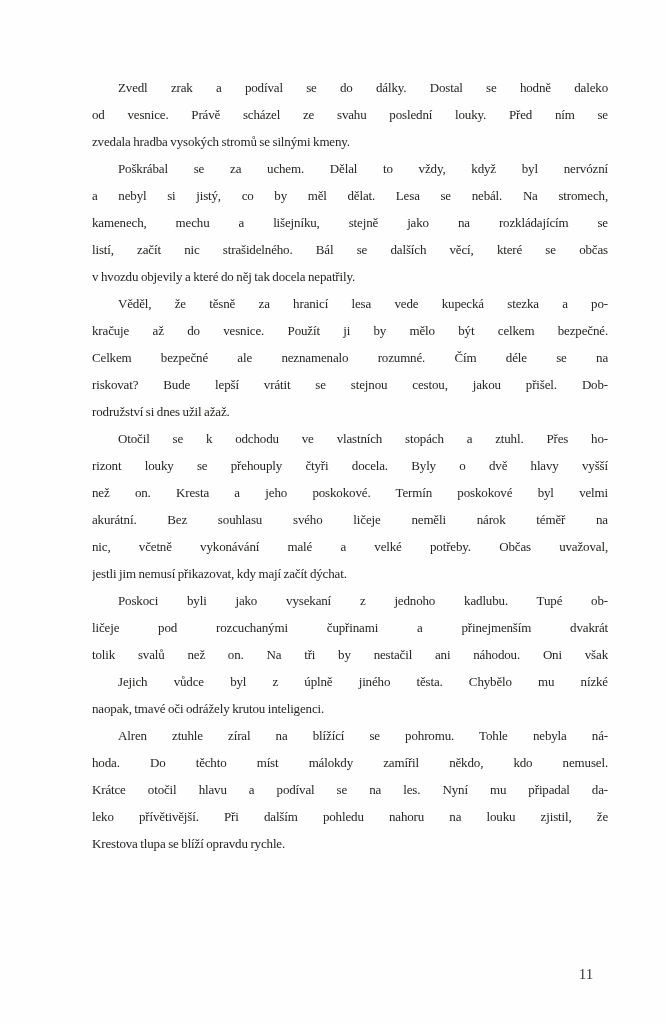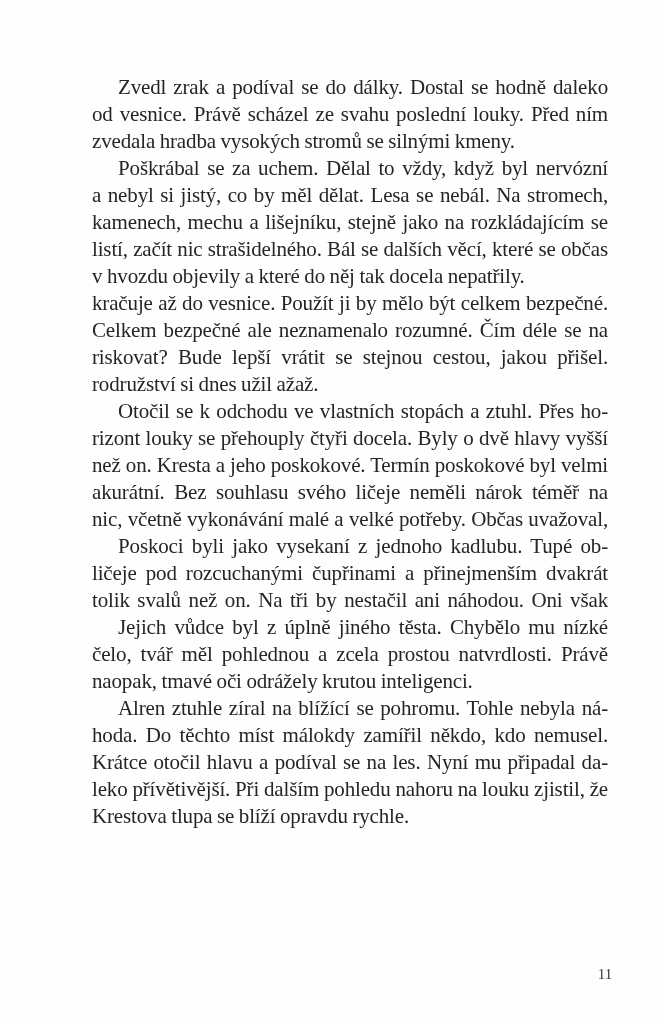--- a/index.html
+++ b/index.html
@@ -16,21 +16,21 @@
     font-family: "Liberation Serif", "DejaVu Serif", serif;
     color: #262523;
   }
   .text-block {
     position: absolute;
     left: 92px;
     top: 74px;
     width: 516px;
   }
   .line {
-    font-size: 21px;
+    font-size: 13px;
     line-height: 27px;
     height: 27px;
     letter-spacing: -0.15px;
     word-spacing: -0.5px;
     text-align: justify;
     text-align-last: justify;
     white-space: normal;
     overflow: hidden;
   }
   .line.indent {
@@ -42,56 +42,56 @@
   }
   .folio {
     position: absolute;
     left: 572px;
     top: 964px;
     width: 28px;
     font-size: 15px;
     line-height: 20px;
     text-align: center;
     color: #3d3c3a;
-    margin-left: 19px;
   }
 </style>
 </head>
 <body>
 
 <div class="page">
   <div class="text-block">
 
     <div class="line indent">Zvedl zrak a podíval se do dálky. Dostal se hodně daleko</div>
     <div class="line">od vesnice. Právě scházel ze svahu poslední louky. Před ním se</div>
     <div class="line last">zvedala hradba vysokých stromů se silnými kmeny.</div>
 
     <div class="line indent">Poškrábal se za uchem. Dělal to vždy, když byl nervózní</div>
     <div class="line">a nebyl si jistý, co by měl dělat. Lesa se nebál. Na stromech,</div>
     <div class="line">kamenech, mechu a lišejníku, stejně jako na rozkládajícím se</div>
     <div class="line">listí, začít nic strašidelného. Bál se dalších věcí, které se občas</div>
     <div class="line last">v hvozdu objevily a které do něj tak docela nepatřily.</div>
 
+    <div class="line indent">Věděl, že těsně za hranicí lesa vede kupecká stezka a po-</div>
     <div class="line">kračuje až do vesnice. Použít ji by mělo být celkem bezpečné.</div>
     <div class="line">Celkem bezpečné ale neznamenalo rozumné. Čím déle se na</div>
     <div class="line">riskovat? Bude lepší vrátit se stejnou cestou, jakou přišel. Dob-</div>
     <div class="line last">rodružství si dnes užil ažaž.</div>
 
     <div class="line indent">Otočil se k odchodu ve vlastních stopách a ztuhl. Přes ho-</div>
     <div class="line">rizont louky se přehouply čtyři docela. Byly o dvě hlavy vyšší</div>
     <div class="line">než on. Kresta a jeho poskokové. Termín poskokové byl velmi</div>
     <div class="line">akurátní. Bez souhlasu svého ličeje neměli nárok téměř na</div>
     <div class="line">nic, včetně vykonávání malé a velké potřeby. Občas uvažoval,</div>
+    <div class="line last">jestli jim nemusí přikazovat, kdy mají začít dýchat.</div>
 
     <div class="line indent">Poskoci byli jako vysekaní z jednoho kadlubu. Tupé ob-</div>
     <div class="line">ličeje pod rozcuchanými čupřinami a přinejmenším dvakrát</div>
     <div class="line">tolik svalů než on. Na tři by nestačil ani náhodou. Oni však</div>
 
     <div class="line indent">Jejich vůdce byl z úplně jiného těsta. Chybělo mu nízké</div>
-    <div class="line">čelo, tvář měl pohlednou a zcela prostou natvrdlosti. Právě</div>
     <div class="line last">naopak, tmavé oči odrážely krutou inteligenci.</div>
 
     <div class="line indent">Alren ztuhle zíral na blížící se pohromu. Tohle nebyla ná-</div>
     <div class="line">hoda. Do těchto míst málokdy zamířil někdo, kdo nemusel.</div>
     <div class="line">Krátce otočil hlavu a podíval se na les. Nyní mu připadal da-</div>
     <div class="line">leko přívětivější. Při dalším pohledu nahoru na louku zjistil, že</div>
     <div class="line last">Krestova tlupa se blíží opravdu rychle.</div>
 
   </div>
 

